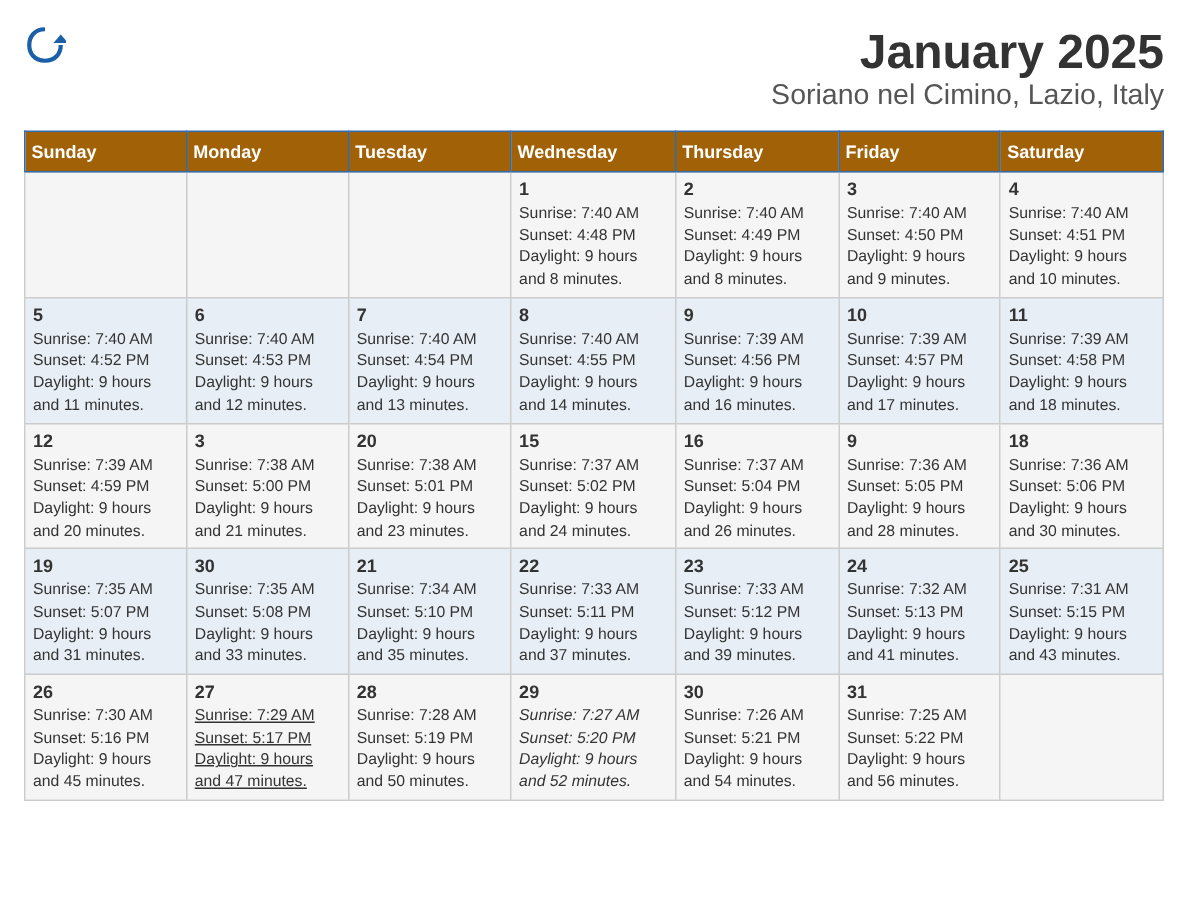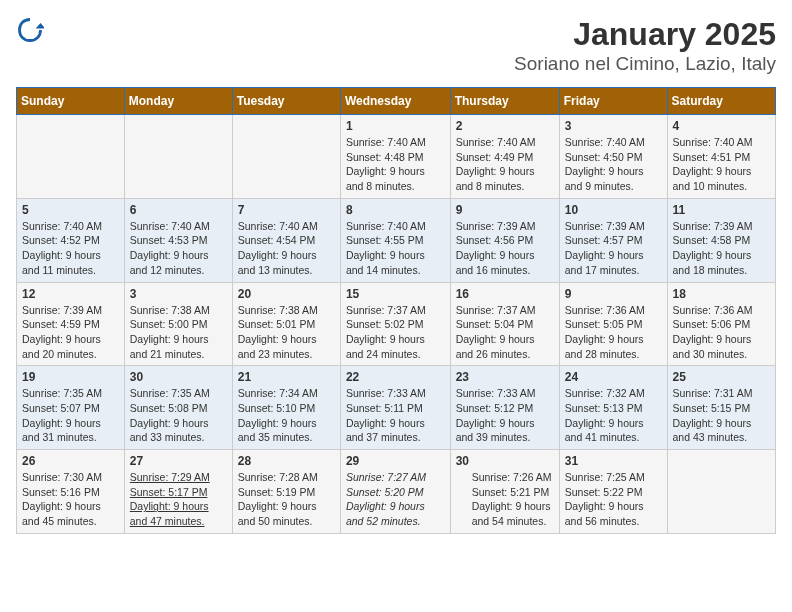--- a/index.html
+++ b/index.html
@@ -301,21 +301,21 @@
 Daylight: 9 hours and 50 minutes.</div>
         </td>
         <td>
           <span class="day-number">29</span>
           <div class="day-info" style="white-space: pre-line; font-style: italic;">Sunrise: 7:27 AM
 Sunset: 5:20 PM
 Daylight: 9 hours and 52 minutes.</div>
         </td>
         <td>
           <span class="day-number">30</span>
-          <div class="day-info" style="white-space: pre-line; margin-left: 16px;">Sunrise: 7:26 AM
+          <div class="day-info" style="white-space: pre-line;">Sunrise: 7:26 AM
 Sunset: 5:21 PM
 Daylight: 9 hours and 54 minutes.</div>
         </td>
         <td>
           <span class="day-number">31</span>
           <div class="day-info" style="white-space: pre-line;">Sunrise: 7:25 AM
 Sunset: 5:22 PM
 Daylight: 9 hours and 56 minutes.</div>
         </td>
         <td class="empty-cell"></td>

